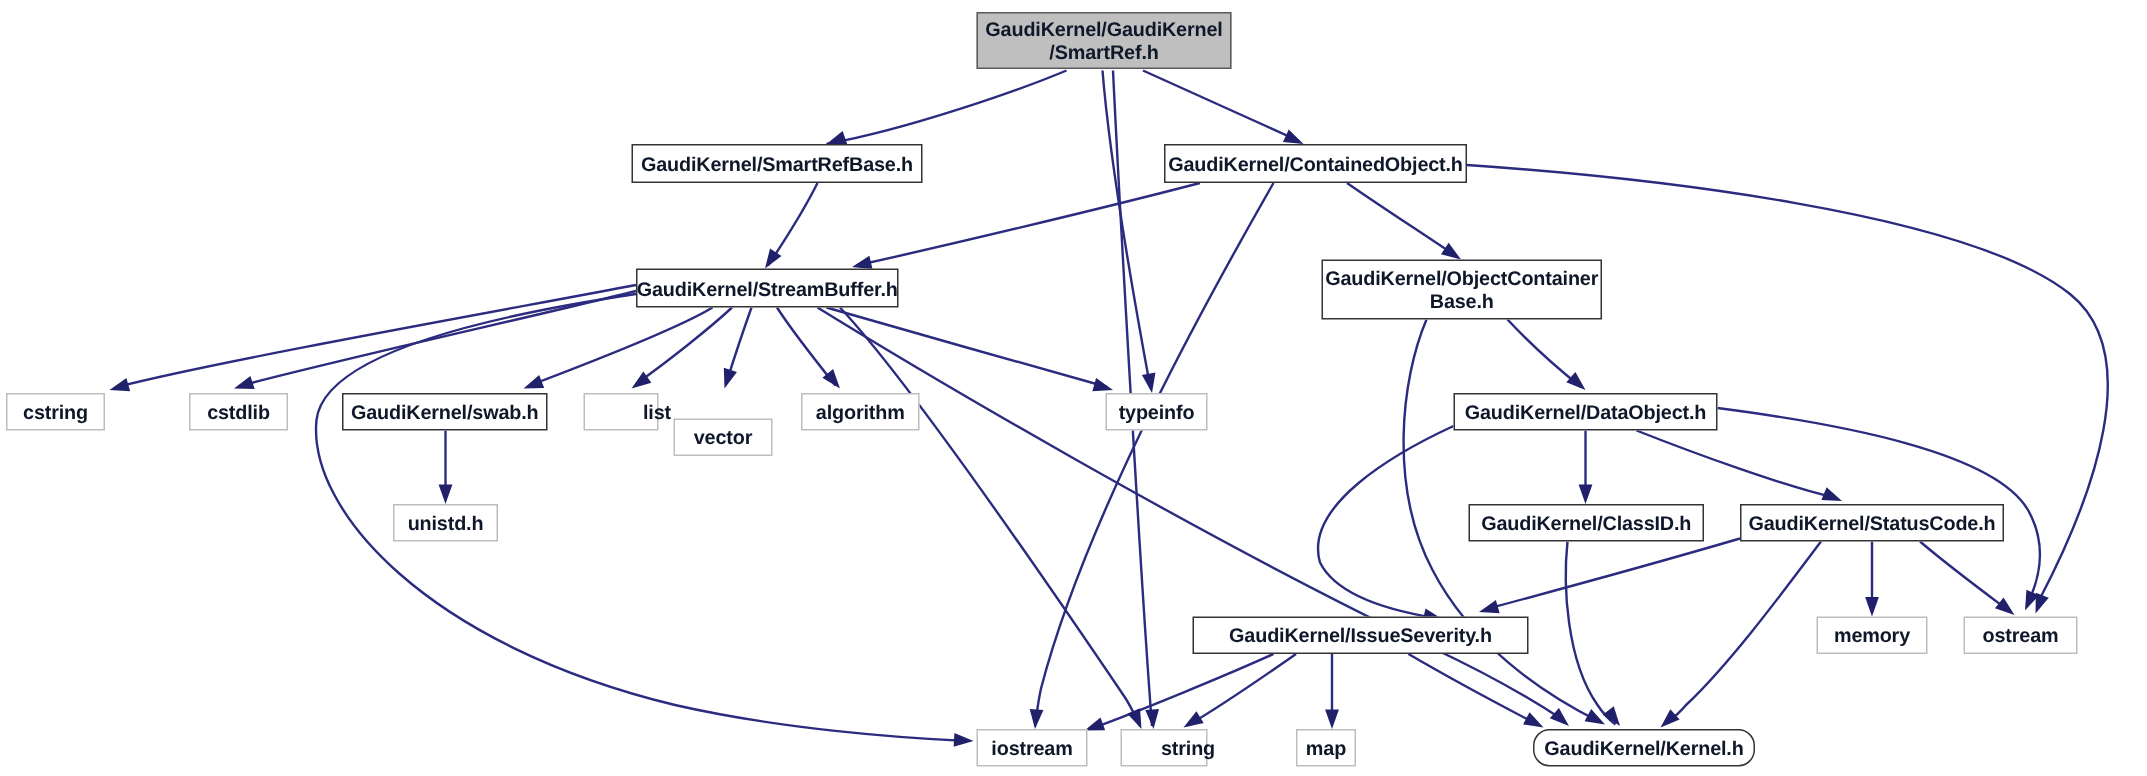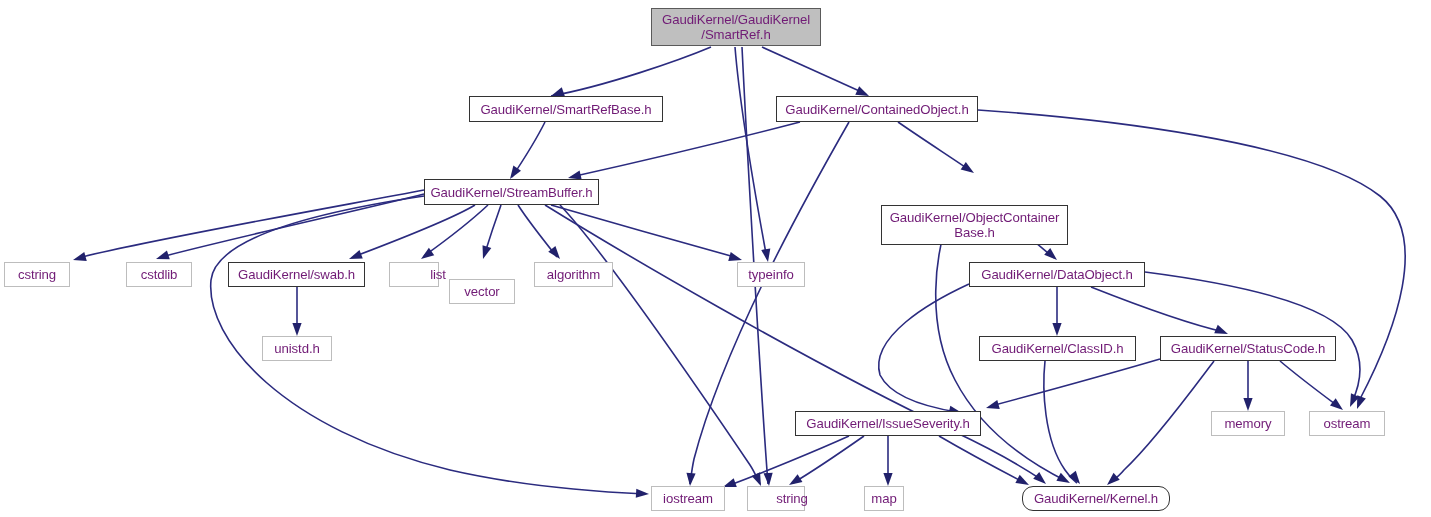--- a/index.html
+++ b/index.html
@@ -11,25 +11,26 @@
     overflow:hidden;
   }
   svg.graph-canvas{position:absolute;left:0;top:0;width:1431px;height:517px;}
   .edge-path{fill:none;stroke:#2b2b7f;stroke-width:1.6px;}
   .arrow-head{fill:#21216b;stroke:none;}
   .node-box{
     position:absolute;
     box-sizing:border-box;
     display:flex;align-items:center;justify-content:center;
     text-align:center;
-    color:#701a75;
+    color:#0f172a;
     font-size:13.2px;
     line-height:15px;
     white-space:pre-line;
     letter-spacing:-0.1px;
+    font-weight:bold;
   }
   .node-box.strong{border:1.6px solid #333333;background:#ffffff;}
   .node-box.plain{border:1.3px solid #bdbdbd;background:#ffffff;}
   .node-box.root{border:1.6px solid #5a5a5a;background:#bfbfbf;}
 </style>
 </head>
 <body>
 
 <div id="graph-root">
   <svg class="graph-canvas" viewBox="0 0 1431 517" xmlns="http://www.w3.org/2000/svg" aria-hidden="true">
@@ -104,37 +105,37 @@
         <polygon points="986,408 997.2690325681766,400.05211317535435 999.7598918758248,408.9085018247702" class="arrow-head"></polygon>
         <polygon points="723,487 733.6602649591462,478.25250030003997 736.789516910367,486.90396157694465" class="arrow-head"></polygon>
         <polygon points="789,485 797.5973968275568,474.2183133142576 802.465128705305,482.0250531181933" class="arrow-head"></polygon>
         <polygon points="888,486 883.4,473 892.6,473" class="arrow-head"></polygon>
         <polygon points="1029,485 1015.3659221812972,482.93313715173025 1019.7001195411025,474.81804422273325" class="arrow-head"></polygon>
       </g>
   </svg>
   <div id="nodes-layer">
       <div class="node-box root" style="left: 651px; top: 8px; width: 170px; height: 38px;">GaudiKernel/GaudiKernel
 /SmartRef.h</div>
-      <div class="node-box strong" style="left: 469px; top: 96px; width: 194px; height: 26px;">GaudiKernel/SmartRefBase.h</div>
+      <div class="node-box strong" style="left: 421px; top: 96px; width: 194px; height: 26px;">GaudiKernel/SmartRefBase.h</div>
       <div class="node-box strong" style="left: 776px; top: 96px; width: 202px; height: 26px;">GaudiKernel/ContainedObject.h</div>
       <div class="node-box strong" style="left: 424px; top: 179px; width: 175px; height: 26px;">GaudiKernel/StreamBuffer.h</div>
-      <div class="node-box strong" style="left: 881px; top: 173px; width: 187px; height: 40px; margin-top: 32px;">GaudiKernel/ObjectContainer
+      <div class="node-box strong" style="left: 881px; top: 173px; width: 187px; height: 40px;">GaudiKernel/ObjectContainer
 Base.h</div>
       <div class="node-box plain" style="left: 4px; top: 262px; width: 66px; height: 25px;">cstring</div>
       <div class="node-box plain" style="left: 88px; top: 262px; width: 66px; height: 25px; margin-left: 38px;">cstdlib</div>
       <div class="node-box strong" style="left: 228px; top: 262px; width: 137px; height: 25px;">GaudiKernel/swab.h</div>
       <div class="node-box plain" style="left: 389px; top: 262px; width: 40px; height: 25px; padding-left: 48px;">list</div>
       <div class="node-box plain" style="left: 449px; top: 262px; width: 66px; height: 25px; margin-top: 17px;">vector</div>
       <div class="node-box plain" style="left: 534px; top: 262px; width: 79px; height: 25px;">algorithm</div>
       <div class="node-box plain" style="left: 737px; top: 262px; width: 68px; height: 25px;">typeinfo</div>
       <div class="node-box strong" style="left: 969px; top: 262px; width: 176px; height: 25px;">GaudiKernel/DataObject.h</div>
       <div class="node-box plain" style="left: 262px; top: 336px; width: 70px; height: 25px;">unistd.h</div>
       <div class="node-box strong" style="left: 979px; top: 336px; width: 157px; height: 25px;">GaudiKernel/ClassID.h</div>
       <div class="node-box strong" style="left: 1160px; top: 336px; width: 176px; height: 25px;">GaudiKernel/StatusCode.h</div>
-      <div class="node-box strong" style="left: 795px; top: 411px; width: 186px; height: 25px;">GaudiKernel/IssueSeverity.h</div>
+      <div class="node-box strong" style="left: 795px; top: 411px; width: 224px; height: 25px;">GaudiKernel/IssueSeverity.h</div>
       <div class="node-box plain" style="left: 1211px; top: 411px; width: 74px; height: 25px;">memory</div>
       <div class="node-box plain" style="left: 1309px; top: 411px; width: 76px; height: 25px;">ostream</div>
       <div class="node-box plain" style="left: 651px; top: 486px; width: 74px; height: 25px;">iostream</div>
       <div class="node-box plain" style="left: 747px; top: 486px; width: 58px; height: 25px; padding-left: 32px;">string</div>
       <div class="node-box plain" style="left: 864px; top: 486px; width: 40px; height: 25px;">map</div>
       <div class="node-box strong" style="left: 1022px; top: 486px; width: 148px; height: 25px; border-radius: 11px;">GaudiKernel/Kernel.h</div>
     </div>
 </div>
 
 </body></html>

